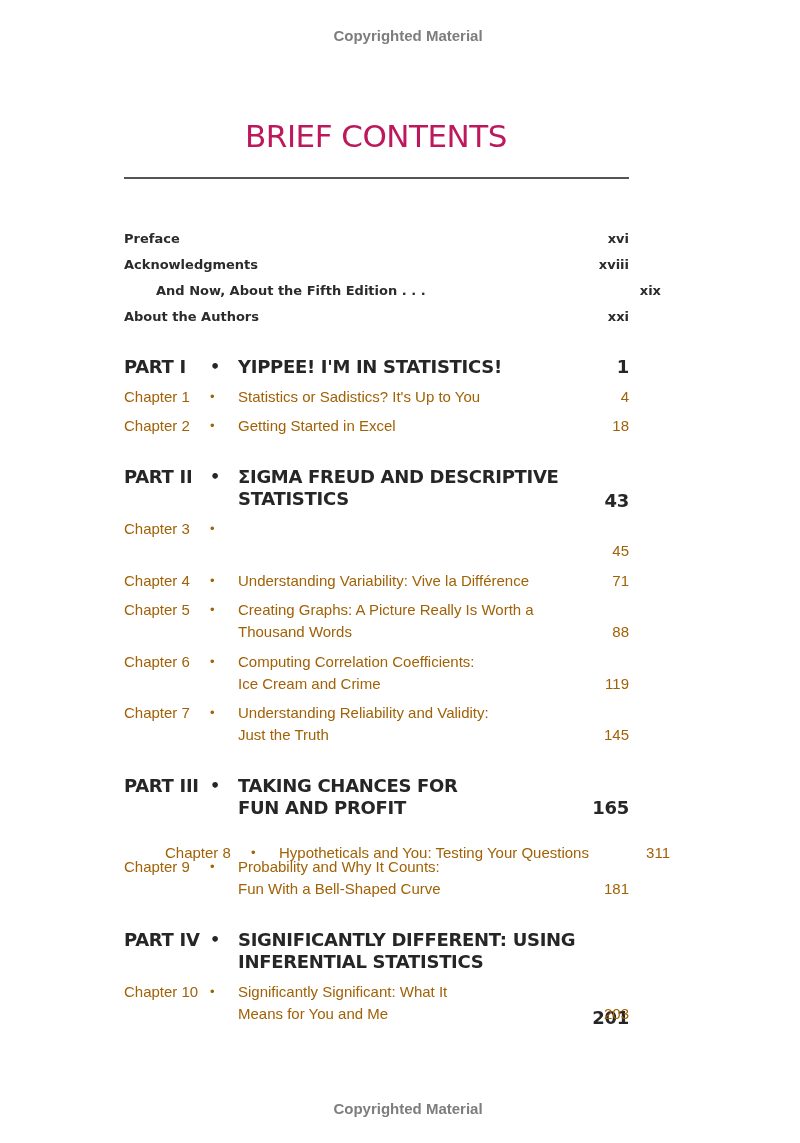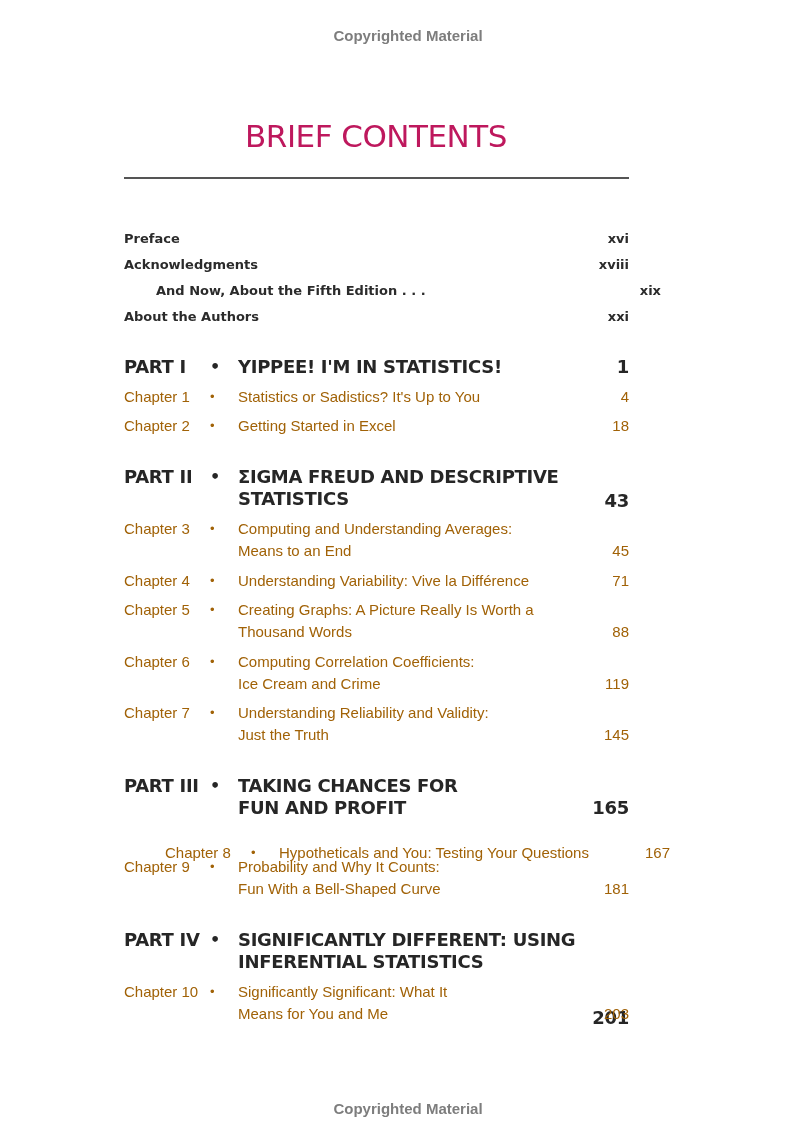--- a/index.html
+++ b/index.html
@@ -72,21 +72,20 @@
 
 <div class="entry part" style="top:466px;height:44px;">
   <span class="lbl">PART II</span>
   <span class="dot">•</span>
   <span class="ttl"><span>ΣIGMA FREUD AND DESCRIPTIVE</span><br><span>STATISTICS</span></span>
   <span class="pg" style="top:24px;">43</span>
 </div>
 <div class="entry chap" style="top:518px;height:44px;">
   <span class="lbl">Chapter 3</span>
   <span class="dot">•</span>
-  <span class="ttl"><span>Computing and Understanding Averages:</span><br><span>Means to an End</span></span>
   <span class="pg" style="top:22px;">45</span>
 </div>
 <div class="entry chap" style="top:570px;height:22px;">
   <span class="lbl">Chapter 4</span>
   <span class="dot">•</span>
   <span class="ttl" style="width:360px;"><span>Understanding Variability: Vive la Différence</span></span>
   <span class="pg" style="top:0;">71</span>
 </div>
 <div class="entry chap" style="top:599px;height:44px;">
   <span class="lbl">Chapter 5</span>
@@ -110,21 +109,21 @@
 <div class="entry part" style="top:775px;height:44px;">
   <span class="lbl">PART III</span>
   <span class="dot">•</span>
   <span class="ttl"><span>TAKING CHANCES FOR</span><br><span>FUN AND PROFIT</span></span>
   <span class="pg" style="top:22px;">165</span>
 </div>
 <div class="entry chap" style="top:842px;height:22px;margin-left:41px;">
   <span class="lbl">Chapter 8</span>
   <span class="dot">•</span>
   <span class="ttl" style="width:360px;"><span>Hypotheticals and You: Testing Your Questions</span></span>
-  <span class="pg" style="top:0;">167</span>
+  <span class="pg" style="top:0;">311</span>
 </div>
 <div class="entry chap" style="top:856px;height:44px;">
   <span class="lbl">Chapter 9</span>
   <span class="dot">•</span>
   <span class="ttl"><span>Probability and Why It Counts:</span><br><span>Fun With a Bell-Shaped Curve</span></span>
   <span class="pg" style="top:22px;">181</span>
 </div>
 
 <div class="entry part" style="top:929px;height:44px;">
   <span class="lbl">PART IV</span>

